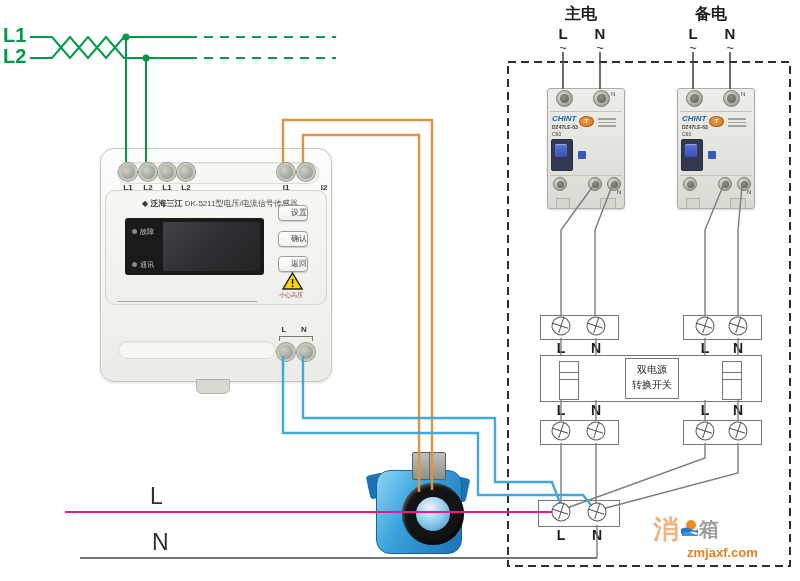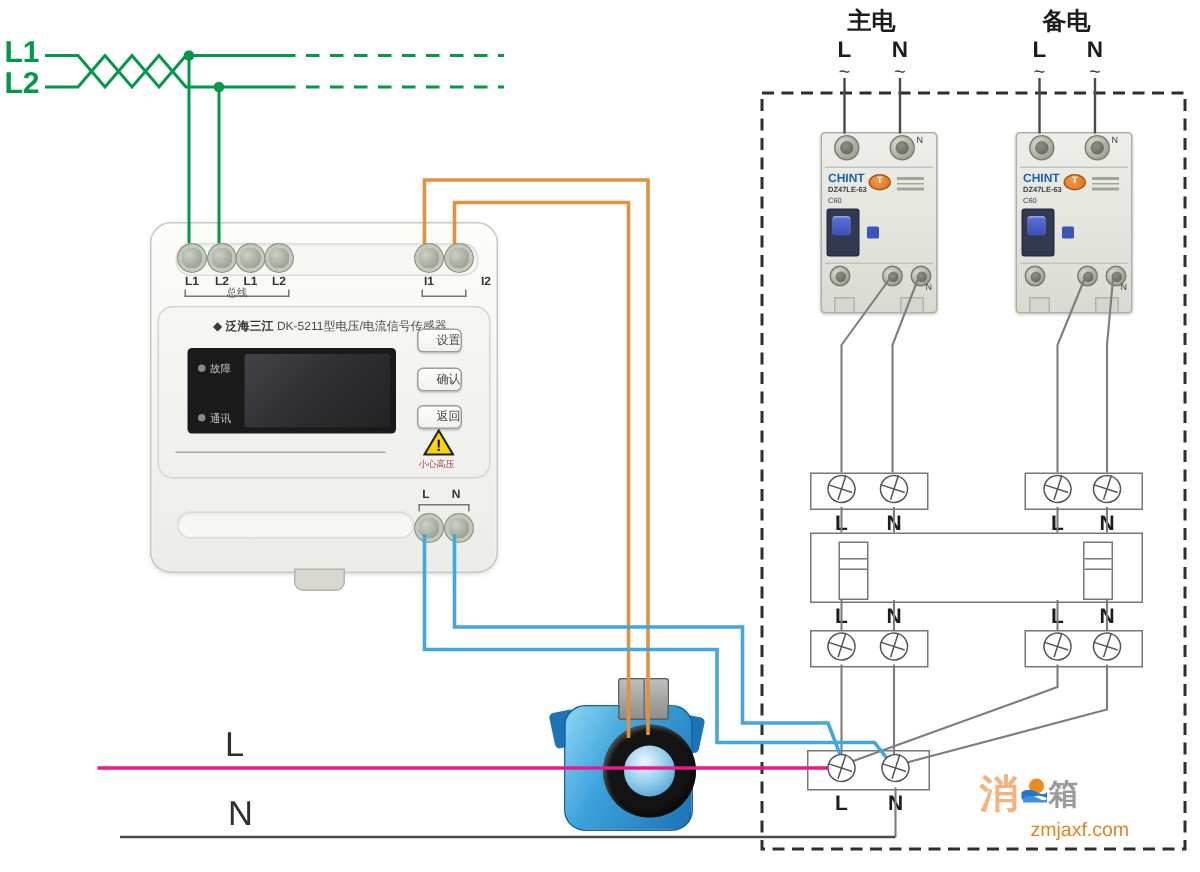--- a/index.html
+++ b/index.html
@@ -26,21 +26,21 @@
   #device{left:100px;top:148px;width:230px;height:232px;border:1px solid #c6c6bf;border-radius:14px;
           background:linear-gradient(180deg,#fcfcfb 0%,#f4f4f1 55%,#ebebe7 100%);
           box-shadow:inset 0 1px 2px #fff,0 1px 3px rgba(0,0,0,.12);}
   .slot{border:1px solid #dddcd5;border-radius:10px;background:#f7f7f4;box-shadow:inset 0 1px 2px rgba(0,0,0,.07);}
   .dterm{width:14px;height:14px;border-radius:50%;background:radial-gradient(circle at 35% 35%,#ccd1c5,#9aa193 75%);
          border:2px solid #c4c8bc;box-shadow:0 0 0 1px #8d948a;}
   .tlabel{font-size:8px;font-weight:bold;color:#333;width:18px;text-align:center;}
   .bracket{border-bottom:1px solid #777;border-left:1px solid #777;border-right:1px solid #777;height:4px;}
   .bracket-lbl{position:absolute;left:50%;top:-3px;transform:translateX(-50%);background:transparent;
                font-size:7px;color:#555;padding:0 2px;white-space:nowrap;}
-  #panel{left:4px;top:55px;width:220px;height:113px;border:1px solid #d6d6d0;border-radius:10px;
+  #panel{left:4px;top:41px;width:220px;height:113px;border:1px solid #d6d6d0;border-radius:10px;
          background:linear-gradient(180deg,#f6f6f3,#efefeb);}
   .dev-title{font-size:8px;color:#4a4a4a;white-space:nowrap;}
   .dev-title b{color:#333;}
   #blackpanel{left:19px;top:27px;width:139px;height:57px;background:#1a1a1a;border-radius:3px;}
   #screen{left:38px;top:4px;width:97px;height:49px;border-radius:2px;
           background:linear-gradient(135deg,#424248 0%,#303034 45%,#232325 100%);}
   .led{width:5px;height:5px;border-radius:50%;background:#898989;}
   .led-lbl{font-size:7px;color:#c6c6c6;white-space:nowrap;}
   .btn{width:28px;height:14px;border:1px solid #9e9e97;border-radius:4px;background:linear-gradient(#ffffff,#f0f0ec);
        font-size:8px;color:#444;text-align:right;line-height:14px;box-shadow:0 1px 1px rgba(0,0,0,.15);cursor:pointer;}
@@ -52,21 +52,21 @@
   .breaker{width:76px;height:119px;border:1px solid #acada4;border-radius:3px;
            background:linear-gradient(180deg,#edeee9 0%,#e2e3dc 60%,#d9dad2 100%);
            box-shadow:0 1px 2px rgba(0,0,0,.18);}
   .screw{width:15px;height:15px;border-radius:50%;background:radial-gradient(circle at 35% 35%,#dddfd5,#9fa096 75%);
          border:1px solid #7c7d74;}
   .screw::after{content:"";position:absolute;left:50%;top:50%;width:9px;height:9px;margin:-4.5px 0 0 -4.5px;
                 border-radius:50%;background:radial-gradient(circle at 40% 35%,#8e8f85,#5c5d54);}
   .screw.small{width:12px;height:12px;}
   .screw.small::after{width:7px;height:7px;margin:-3.5px 0 0 -3.5px;}
   .bk-sep{border-top:1px solid #c2c3bb;}
-  .bk-brand{font-size:8px;font-weight:bold;color:var(--chint_blue);letter-spacing:0;}
+  .bk-brand{font-size:8px;font-weight:bold;font-style:italic;color:var(--chint_blue);letter-spacing:0;}
   .bk-model{font-size:5px;font-weight:bold;color:#3c3c3c;white-space:nowrap;}
   .bk-rating{font-size:5px;color:#3c3c3c;}
   .bk-test{width:13px;height:9px;border-radius:50%;background:radial-gradient(circle at 40% 35%,#f49b4a,#d96f1c);
            border:1px solid #a85613;color:#fff;font-size:6px;font-weight:bold;text-align:center;line-height:9px;cursor:pointer;}
   .bk-print span{display:block;width:18px;height:1.5px;background:#a2a39a;margin:2px 0;}
   .bk-toggle{width:20px;height:30px;background:#323a52;border-radius:2px;border:1px solid #262d42;cursor:pointer;}
   .bk-toggle::after{content:"";position:absolute;left:3px;top:4px;width:12px;height:13px;border-radius:2px;
                     background:linear-gradient(#5a71d8,#3a50b8);box-shadow:inset 0 1px 1px rgba(255,255,255,.4);}
   .bk-chip{width:8px;height:8px;background:#3a57b8;border-radius:1px;}
   .bk-nmark{font-size:6px;color:#444;}
@@ -99,21 +99,21 @@
   
   .big-ln{font-size:23px;color:#2e2e2e;}
   .out-ln{font-size:14px;font-weight:bold;color:#1c1c1c;}
 
   
   #wm{left:653px;top:512px;width:142px;}
   .wm-row{display:flex;align-items:center;}
   .wm-prefix{font-size:26px;color:#f3b37e;font-weight:bold;}
   .wm-brand{font-size:19px;font-weight:bold;color:#4f4f4f;letter-spacing:-1px;}
   .wm-suffix{font-size:20px;color:#9a9a9a;font-weight:bold;}
-  .wm-url{font-size:13px;font-weight:normal;color:var(--watermark_orange);margin-left:34px;margin-top:-2px;}
+  .wm-url{font-size:13px;font-weight:bold;color:var(--watermark_orange);margin-left:34px;margin-top:-2px;}
 </style>
 </head>
 <body>
 
 <div id="stage">
 
   <svg class="layer" width="800" height="581">
 
     <rect class="dashbox" x="508" y="62" width="282" height="504"></rect>
   </svg>
@@ -245,20 +245,24 @@
   <div class="abs tbox" style="left:683px;top:315px;width:77px;height:23px;"></div>
   <div class="abs tbox" style="left:540px;top:355px;width:220px;height:45px;"></div>
   <div class="abs sw-rect" style="left:559px;top:361px;width:18px;height:37px;">
       <i style="margin-top:10px;"></i>
       <i style="margin-top:6px;"></i>
     </div>
   <div class="abs sw-rect" style="left:722px;top:361px;width:18px;height:37px;">
       <i style="margin-top:10px;"></i>
       <i style="margin-top:6px;"></i>
     </div>
+  <div id="tslabel" class="abs">
+    <div>双电源</div>
+    <div>转换开关</div>
+  </div>
   <div class="abs tbox" style="left:540px;top:420px;width:77px;height:23px;"></div>
   <div class="abs tbox" style="left:683px;top:420px;width:77px;height:23px;"></div>
 
   <div class="abs ts-ln ctrx" style="left:561px;top:340px;">L</div>
   <div class="abs ts-ln ctrx" style="left:596px;top:340px;">N</div>
   <div class="abs ts-ln ctrx" style="left:705px;top:340px;">L</div>
   <div class="abs ts-ln ctrx" style="left:738px;top:340px;">N</div>
   <div class="abs ts-ln ctrx" style="left:561px;top:402px;">L</div>
   <div class="abs ts-ln ctrx" style="left:596px;top:402px;">N</div>
   <div class="abs ts-ln ctrx" style="left:705px;top:402px;">L</div>

